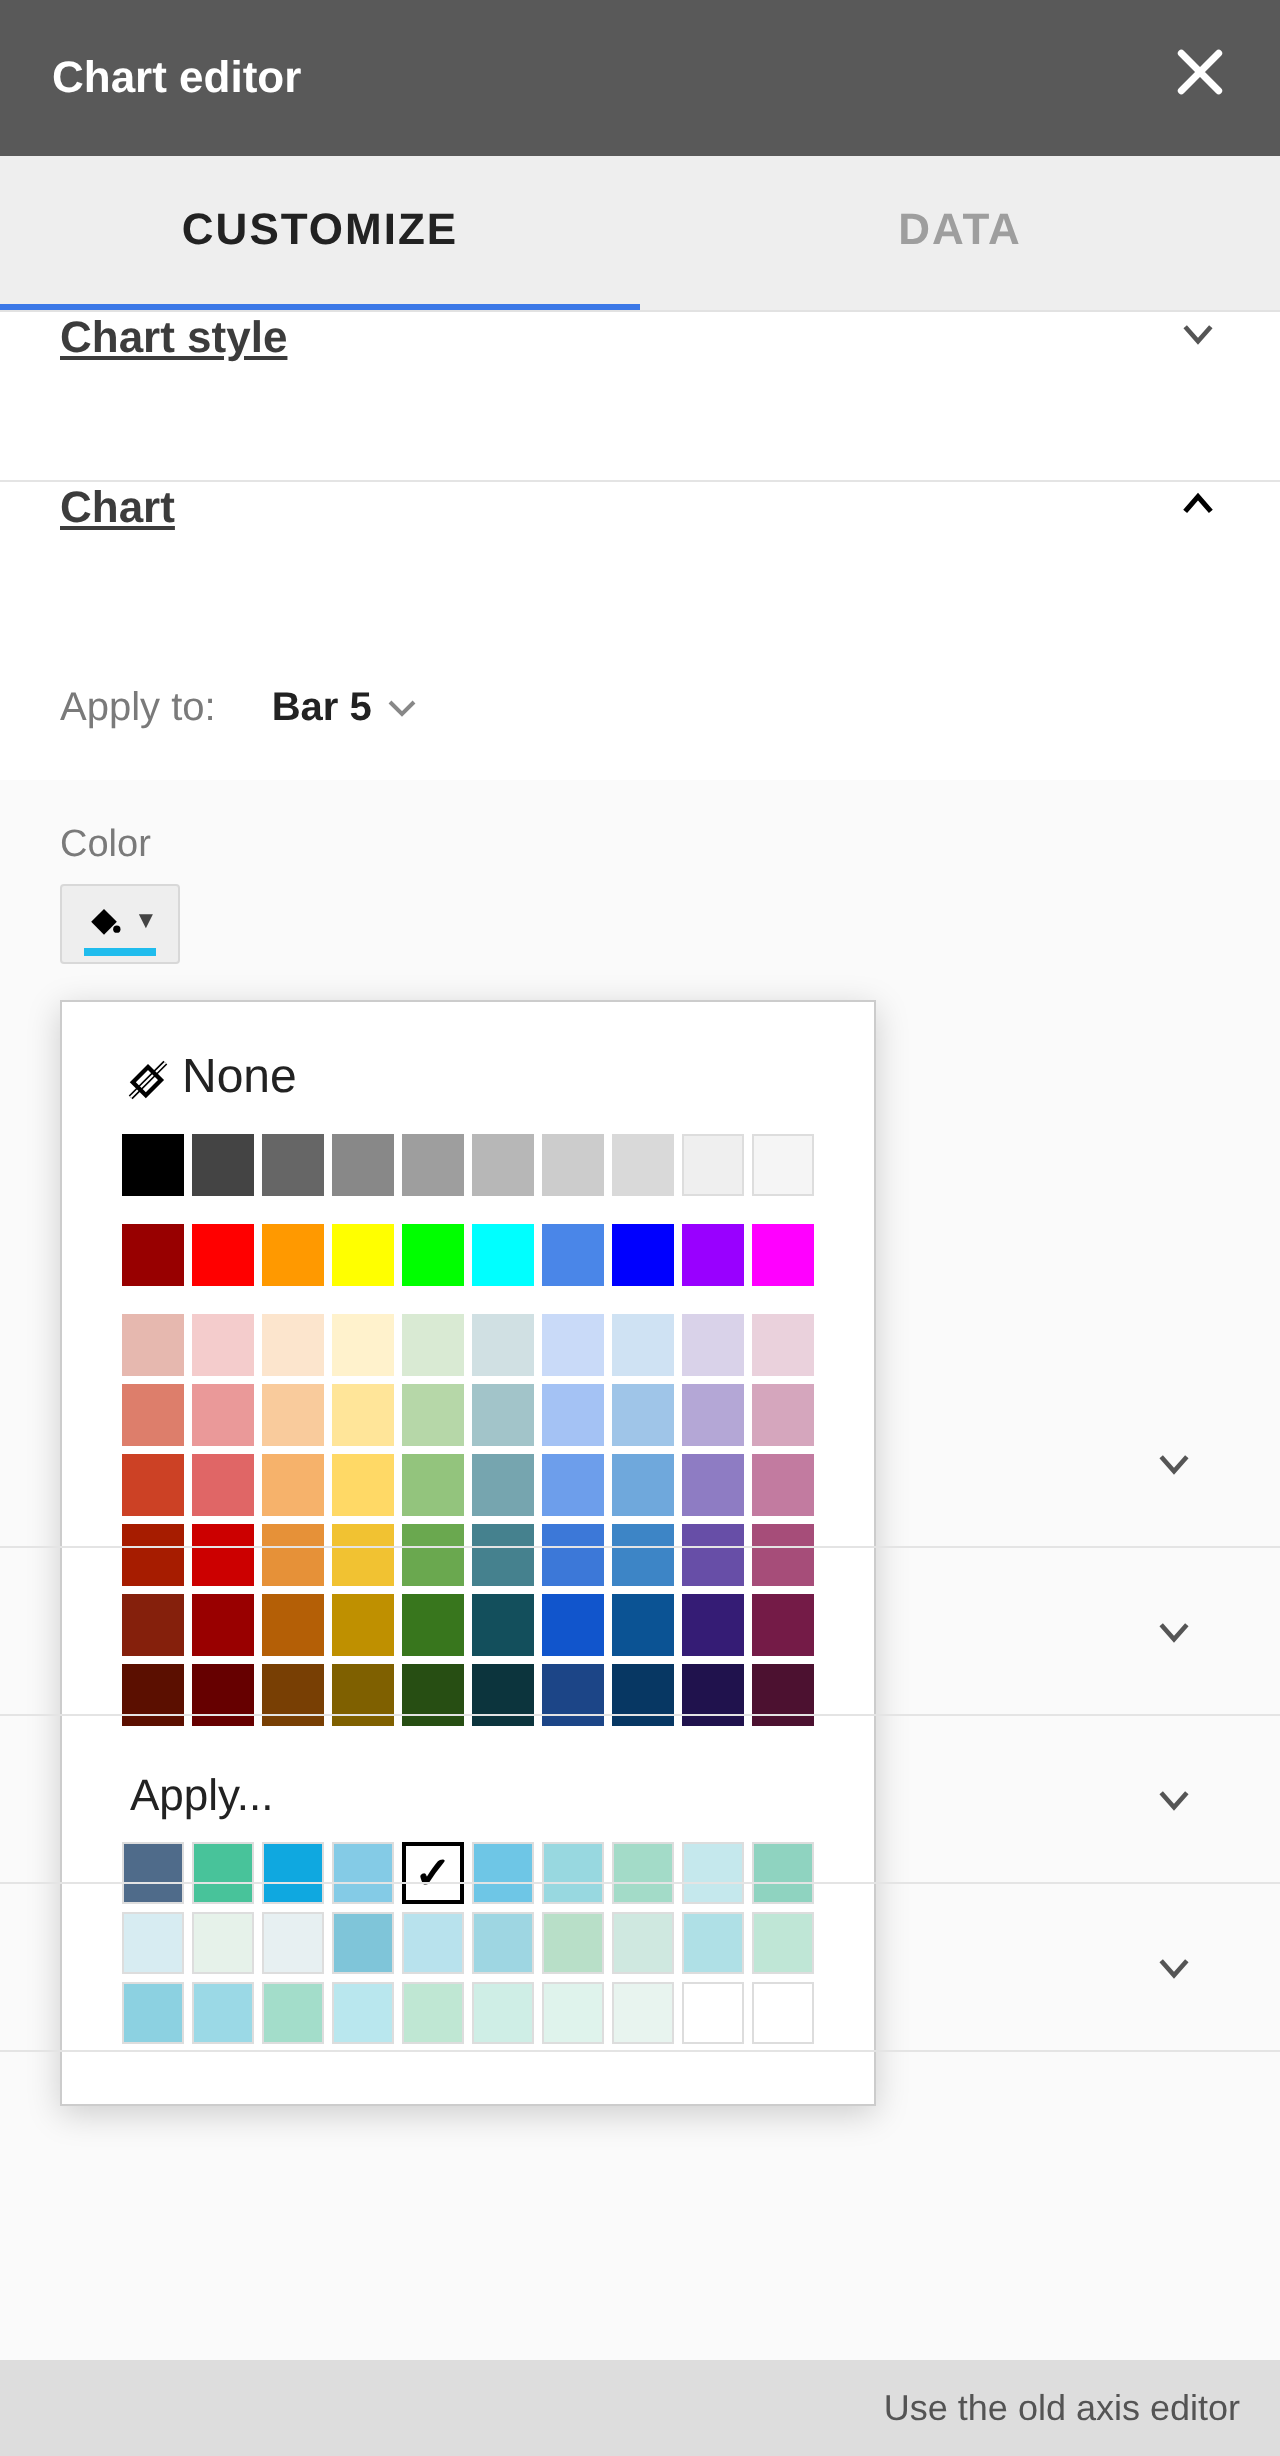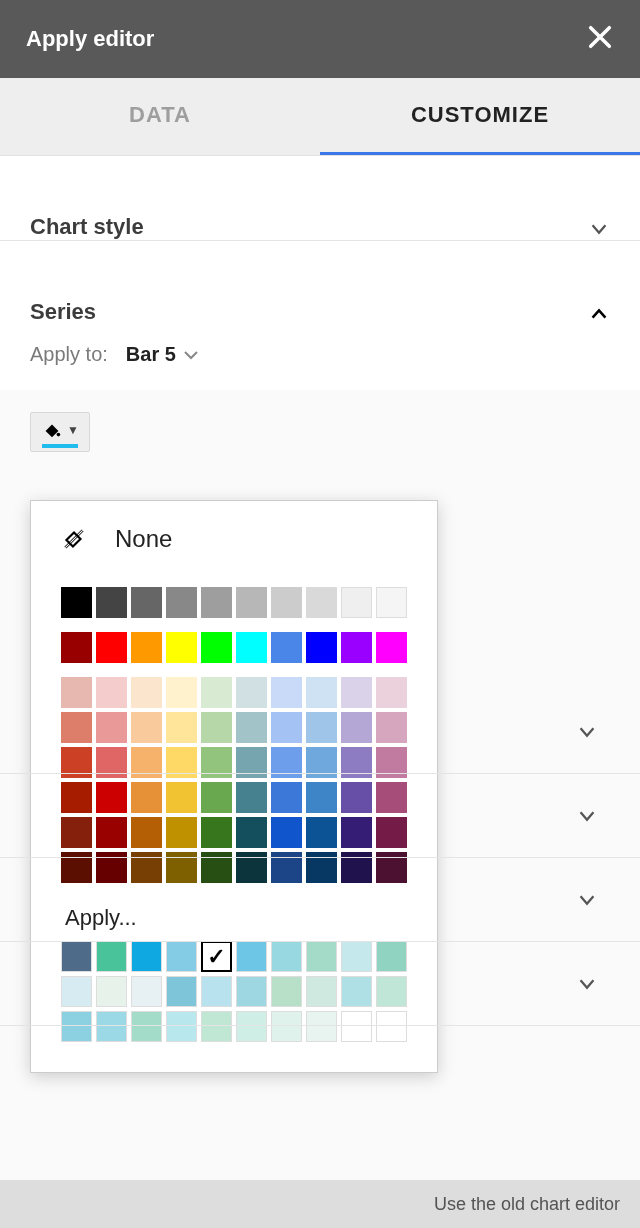--- a/index.html
+++ b/index.html
@@ -8,38 +8,38 @@
 
   .hdr { background: #595959; color: #fff; display: flex; align-items: center; justify-content: space-between; padding: 0 26px; height: 78px; }
   .hdr-title { font-size: 22px; font-weight: 700; }
   .hdr-close { font-size: 34px; cursor: pointer; line-height: 1; }
 
   .tabs { display: flex; height: 78px; background: #eee; border-bottom: 1px solid #e2e2e2; }
   .tab { flex: 1; display: flex; align-items: center; justify-content: center; font-size: 22px; letter-spacing: 1px; font-weight: 700; color: #9e9e9e; cursor: pointer; border-bottom: 3px solid transparent; }
   .tab.active { color: #222; border-bottom: 3px solid #3b78e7; }
 
   .section { background: #fff; border-bottom: 1px solid #e4e4e4; }
-  .sec-head { display: flex; align-items: flex-end; justify-content: space-between; padding: 0 30px; height: 84px; font-size: 22px; font-weight: 700; color: #3c3c3c; cursor: pointer; }
+  .sec-head { display: flex; align-items: flex-start; justify-content: space-between; padding: 0 30px; height: 84px; font-size: 22px; font-weight: 700; color: #3c3c3c; cursor: pointer; text-decoration: underline; }
   .chev { width: 22px; height: 22px; }
   .chev svg { width: 100%; height: 100%; }
 
-  .apply-row { padding: 18px 30px 24px 30px; display: flex; align-items: center; gap: 18px; font-size: 20px; }
+  .apply-row { padding: 18px 30px 24px 30px; display: flex; align-items: center; gap: 28px; font-size: 20px; }
   .apply-label { color: #7a7a7a; }
   .apply-value { font-weight: 700; color: #222; display: flex; align-items: center; gap: 8px; cursor: pointer; }
 
   .body-area { background: #fafafa; padding: 22px 30px 0 30px; position: relative; flex: 1; }
   .color-label { color: #7a7a7a; font-size: 19px; margin-bottom: 8px; }
   .fill-btn { display:inline-flex; flex-direction: column; align-items:center; justify-content:center; gap:1px; background:#eee; border:1px solid #d8d8d8; border-radius:2px; padding:6px 10px 3px 10px; cursor:pointer; }
   .fill-swatch-line { width: 36px; height: 4px; background:#1fbced; margin-top:2px; }
   .fill-btn-top { display:flex; align-items:center; gap:4px; }
   .bucket-svg { width:22px; height:22px; }
   .caret { font-size: 12px; color:#444; }
 
   .popover { position: absolute; left: 30px; top: 110px; background: #fff; border: 1px solid #ccc; box-shadow: 0 4px 16px rgba(0,0,0,0.18); width: 408px; padding: 24px 30px 26px 30px; }
-  .none-row { display:flex; align-items:center; gap:28px; margin-bottom: 34px; cursor:pointer; }
+  .none-row { display:flex; align-items:flex-end; gap:4px; margin-bottom: 14px; cursor:pointer; }
   .none-icon { width:26px; height:26px; }
   .none-text { font-size:24px; color:#222; }
 
   .swatch-grid { display:grid; gap:4px; }
   .grid-10 { grid-template-columns: repeat(10, 31px); grid-auto-rows: 31px; }
   .swatch { width:31px; height:31px; cursor:pointer; position:relative; }
   .swatch.outlined { outline:1px solid #ddd; outline-offset:-1px; }
   .swatch.selected { outline:2px solid #000; outline-offset:-2px; }
   .swatch.selected::after { content:"✓"; position:absolute; inset:0; display:flex; align-items:center; justify-content:center; font-size:22px; font-weight:900; color:#000; }
 
@@ -50,62 +50,63 @@
   .ghost-sec { height: 84px; border-bottom: 1px solid #e4e4e4; display:flex; align-items:center; justify-content:flex-end; padding-right:42px; }
 
   .footer { height: 48px; background:#ddd; display:flex; align-items:center; justify-content:flex-end; padding-right: 20px; color:#545454; font-size:18px; }
 </style>
 </head>
 <body>
 
 <div class="panel">
 
   <div class="hdr">
-    <div class="hdr-title">Apply editor</div>
+    <div class="hdr-title">Chart editor</div>
     <div class="hdr-close">
       <svg viewBox="0 0 24 24" width="28" height="28">
           <path d="M4 4 L20 20 M20 4 L4 20" stroke="#fff" stroke-width="3" stroke-linecap="round"></path>
         </svg>
     </div>
   </div>
 
   <div class="tabs">
+    <div class="tab active">CUSTOMIZE</div>
     <div class="tab">DATA</div>
-    <div class="tab active">CUSTOMIZE</div>
   </div>
 
   <div class="section">
     <div class="sec-head">
       <span>Chart style</span>
       <span class="chev"><svg viewBox="0 0 24 24">
             <path d="M5 8l7 8 7-8" fill="none" stroke="#555" stroke-width="2.5"></path>
           </svg></span>
     </div>
   </div>
 
 
   <div class="section" style="border-bottom:none;">
     <div class="sec-head">
-      <span>Series</span>
+      <span>Chart</span>
       <span class="chev"><svg viewBox="0 0 24 24">
             <path d="M5 16l7-8 7 8" fill="none" stroke="#000" stroke-width="2.8"></path>
           </svg></span>
     </div>
     <div class="apply-row">
       <span class="apply-label">Apply to:</span>
       <span class="apply-value">
         <span>Bar 5</span>
         <span><svg width="14" height="10" viewBox="0 0 14 10">
               <path d="M1 1l6 6 6-6" fill="none" stroke="#888" stroke-width="2"></path>
             </svg></span>
       </span>
     </div>
   </div>
 
   <div class="body-area">
+    <div class="color-label">Color</div>
     <div class="fill-btn">
       <div class="fill-btn-top">
         <span class="bucket-svg">
           <svg viewBox="0 0 24 24">
               <path d="M5 13l7-7 7 7-7 7z" fill="#000"></path>
               <circle cx="19" cy="17" r="2" fill="#000"></circle>
             </svg>
         </span>
         <span class="caret">▼</span>
       </div>
@@ -295,16 +296,16 @@
         </div>
       <div class="ghost-sec">
           <span class="chev"><svg viewBox="0 0 24 24">
               <path d="M5 8l7 8 7-8" fill="none" stroke="#555" stroke-width="2.5"></path>
             </svg></span>
         </div>
     </div>
   </div>
 
   <div class="footer">
-    <span>Use the old chart editor</span>
+    <span>Use the old axis editor</span>
   </div>
 
 </div>
 
 </body></html>

